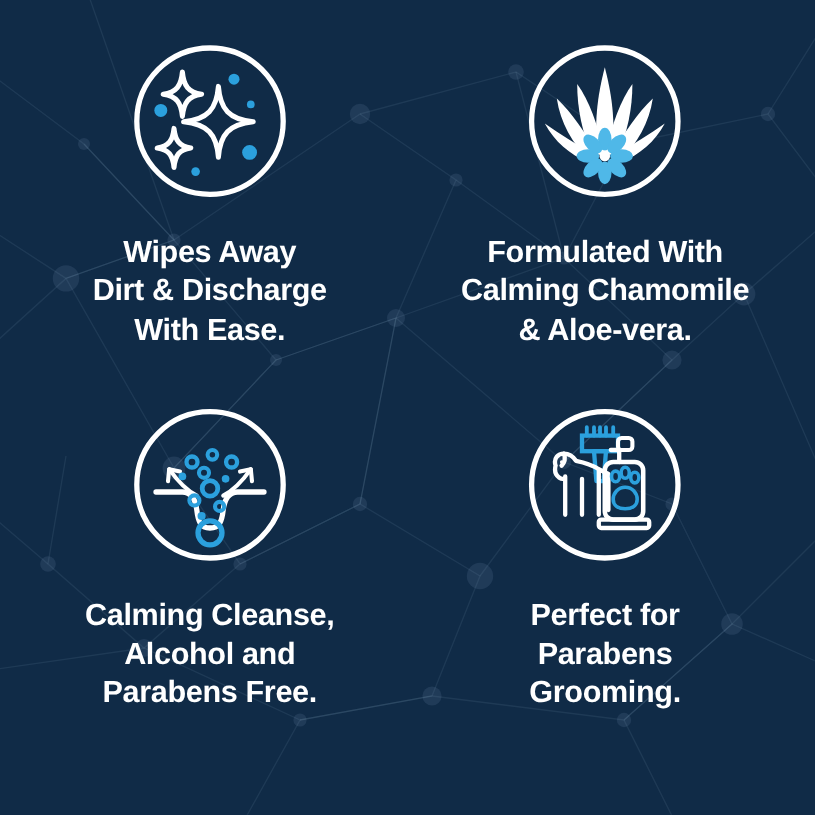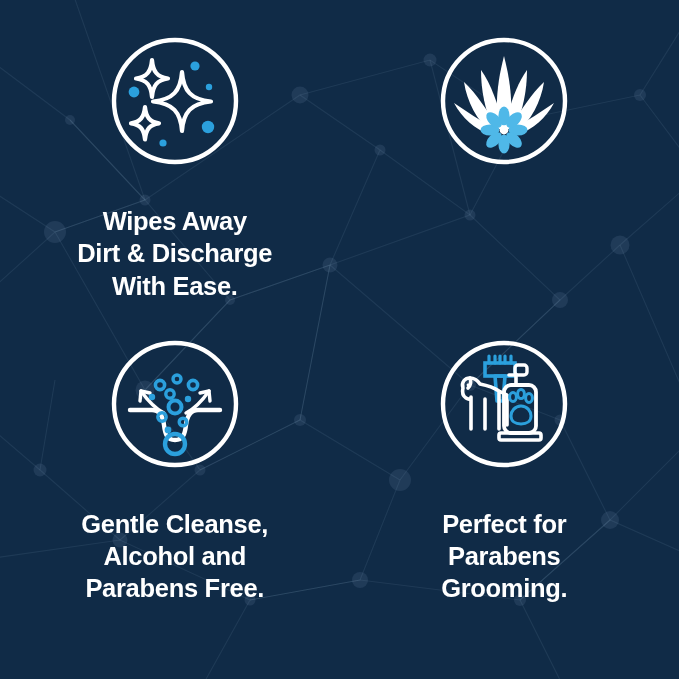--- a/index.html
+++ b/index.html
@@ -32,21 +32,20 @@
     display: grid;
     grid-template-columns: 1fr 1fr;
     grid-template-rows: 1fr 1fr;
     padding: 34px 10px 40px 10px;
   }
 
   .feature-cell {
     display: flex;
     flex-direction: column;
     align-items: center;
-    gap: 11px;
   }
 
   .icon-wrap {
     width: 134px;
     height: 134px;
     display: block;
   }
 
   .feature-caption {
     margin-top: 24px;
@@ -170,20 +169,23 @@
         <ellipse cx="67" cy="110" rx="5.6" ry="9.5"></ellipse>
         <ellipse cx="53" cy="96" rx="9.5" ry="5.6"></ellipse>
         <ellipse cx="81" cy="96" rx="9.5" ry="5.6"></ellipse>
         <ellipse cx="57" cy="86" rx="5.6" ry="9.5" transform="rotate(-45 57 86)"></ellipse>
         <ellipse cx="77" cy="106" rx="5.6" ry="9.5" transform="rotate(-45 77 106)"></ellipse>
         <ellipse cx="77" cy="86" rx="9.5" ry="5.6" transform="rotate(-45 77 86)"></ellipse>
         <ellipse cx="57" cy="106" rx="9.5" ry="5.6" transform="rotate(-45 57 106)"></ellipse>
       </g>
       <circle cx="67" cy="96" r="4.4" fill="#ffffff"></circle>
     </svg>
+    <div class="feature-caption">Formulated With
+Calming Chamomile
+&amp; Aloe-vera.</div>
   </div>
 
   <div class="feature-cell cell-3">
     <svg class="icon-wrap" viewBox="0 0 134 134" xmlns="http://www.w3.org/2000/svg">
       <circle cx="67" cy="67" r="61" fill="none" stroke="#ffffff" stroke-width="4.4"></circle>
 
       <path d="M22 73 L44 73 C52 73 55 80 56 88 C57 97 59 103 67 103 C75 103 77 97 78 88 C79 80 82 73 90 73 L112 73" fill="none" stroke="#ffffff" stroke-width="4.4" stroke-linecap="round" stroke-linejoin="round"></path>
 
       <path d="M56 76 C48 72 40 64 33 54" fill="none" stroke="#ffffff" stroke-width="3.4" stroke-linecap="round"></path>
       <path d="M33 54 L32 64 M33 54 L42 56" fill="none" stroke="#ffffff" stroke-width="3.4" stroke-linecap="round" stroke-linejoin="round"></path>
@@ -195,21 +197,21 @@
       <circle cx="54" cy="80" r="4.2" fill="none" stroke="#2ba0dd" stroke-width="3.4"></circle>
       <circle cx="75" cy="85" r="3.8" fill="none" stroke="#2ba0dd" stroke-width="3.4"></circle>
       <circle cx="60" cy="93" r="3.4" fill="#2ba0dd"></circle>
       <circle cx="52" cy="48" r="4.6" fill="none" stroke="#2ba0dd" stroke-width="3.6"></circle>
       <circle cx="69" cy="42" r="4" fill="none" stroke="#2ba0dd" stroke-width="3.4"></circle>
       <circle cx="85" cy="48" r="4.6" fill="none" stroke="#2ba0dd" stroke-width="3.6"></circle>
       <circle cx="62" cy="57" r="4.2" fill="none" stroke="#2ba0dd" stroke-width="3.4"></circle>
       <circle cx="44" cy="60" r="3.2" fill="#2ba0dd"></circle>
       <circle cx="80" cy="62" r="3.2" fill="#2ba0dd"></circle>
     </svg>
-    <div class="feature-caption">Gentle Cleanse,
+    <div class="feature-caption">Calming Cleanse,
 Alcohol and
 Parabens Free.</div>
   </div>
 
   <div class="feature-cell cell-4">
     <svg class="icon-wrap" viewBox="0 0 134 134" xmlns="http://www.w3.org/2000/svg">
       <circle cx="67" cy="67" r="61" fill="none" stroke="#ffffff" stroke-width="4.4"></circle>
 
       <g>
         <rect x="48" y="26" width="30" height="13" fill="none" stroke="#2ba0dd" stroke-width="3.6"></rect>

